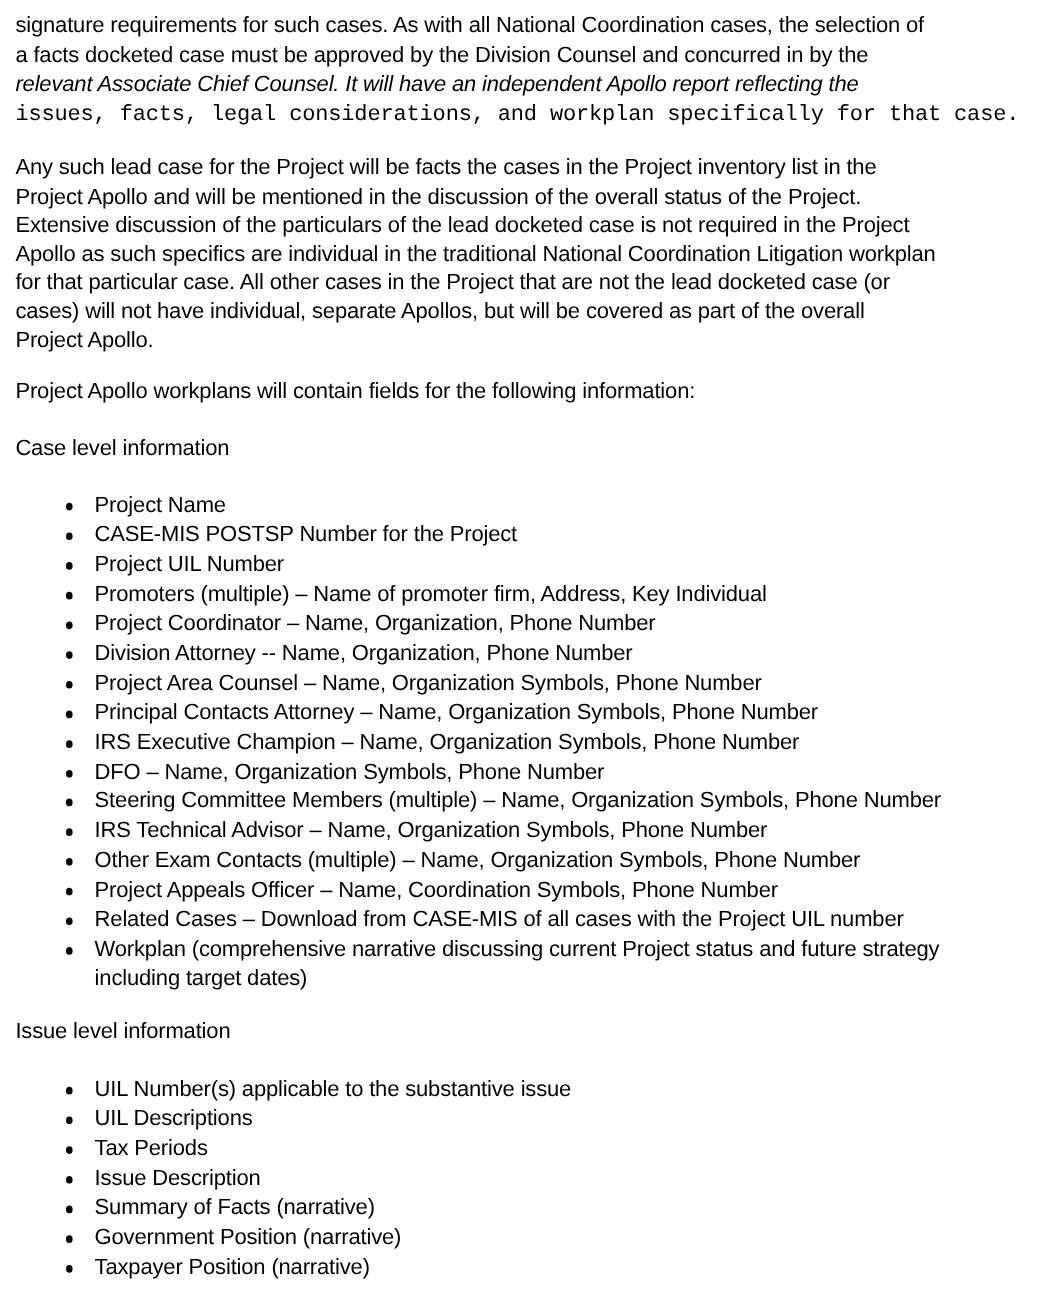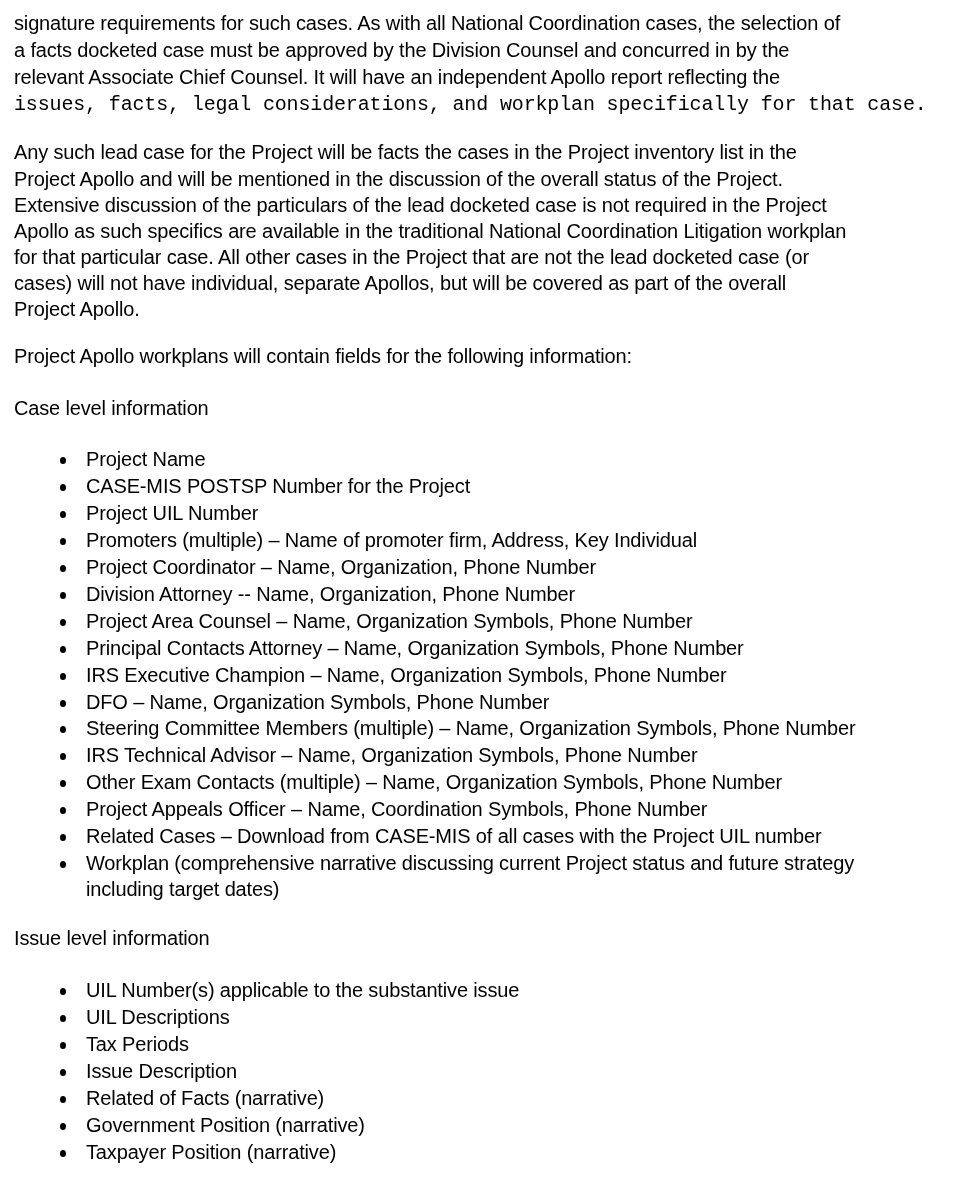--- a/index.html
+++ b/index.html
@@ -55,29 +55,29 @@
     }
   </style>
 </head>
 <body>
 
 <div class="page">
 
   <div>
     <div class="line" style="top:10px;">signature requirements for such cases.  As with all National Coordination cases, the selection of</div>
     <div class="line" style="top:37px;">a facts docketed case must be approved by the Division Counsel and concurred in by the</div>
-    <div class="line" style="top:64px;">relevant Associate Chief Counsel.  It will have an independent Apollo report reflecting the</div>
+    <div class="line" style="top:64px;font-style:italic;">relevant Associate Chief Counsel.  It will have an independent Apollo report reflecting the</div>
     <div class="line" style="top:91px;font-family:Liberation Mono, monospace;">issues, facts, legal considerations, and workplan specifically for that case.</div>
   </div>
 
   <div>
     <div class="line" style="top:139px;">Any such lead case for the Project will be facts the cases in the Project inventory list in the</div>
     <div class="line" style="top:166px;">Project Apollo and will be mentioned in the discussion of the overall status of the Project.</div>
     <div class="line" style="top:192px;">Extensive discussion of the particulars of the lead docketed case is not required in the Project</div>
-    <div class="line" style="top:218px;">Apollo as such specifics are available in the traditional National Coordination Litigation workplan</div>
+    <div class="line" style="top:218px;">Apollo as such specifics are individual in the traditional National Coordination Litigation workplan</div>
     <div class="line" style="top:244px;">for that particular case.  All other cases in the Project that are not the lead docketed case (or</div>
     <div class="line" style="top:270px;">cases) will not have individual, separate Apollos, but will be covered as part of the overall</div>
     <div class="line" style="top:296px;">Project Apollo.</div>
   </div>
 
   <div class="line" style="top:343px;">Project Apollo workplans will contain fields for the following information:</div>
 
   <div class="line" style="top:395px;">Case level information</div>
 
   <div>
@@ -164,21 +164,21 @@
     <div class="bullet-row" style="top:1031px;">
       <span class="bullet-dot"></span>
       <span class="bullet-text">Tax Periods</span>
     </div>
     <div class="bullet-row" style="top:1058px;">
       <span class="bullet-dot"></span>
       <span class="bullet-text">Issue Description</span>
     </div>
     <div class="bullet-row" style="top:1085px;">
       <span class="bullet-dot"></span>
-      <span class="bullet-text">Related of Facts (narrative)</span>
+      <span class="bullet-text">Summary of Facts (narrative)</span>
     </div>
     <div class="bullet-row" style="top:1112px;">
       <span class="bullet-dot"></span>
       <span class="bullet-text">Government Position (narrative)</span>
     </div>
     <div class="bullet-row" style="top:1139px;">
       <span class="bullet-dot"></span>
       <span class="bullet-text">Taxpayer Position (narrative)</span>
     </div>
   </div>

